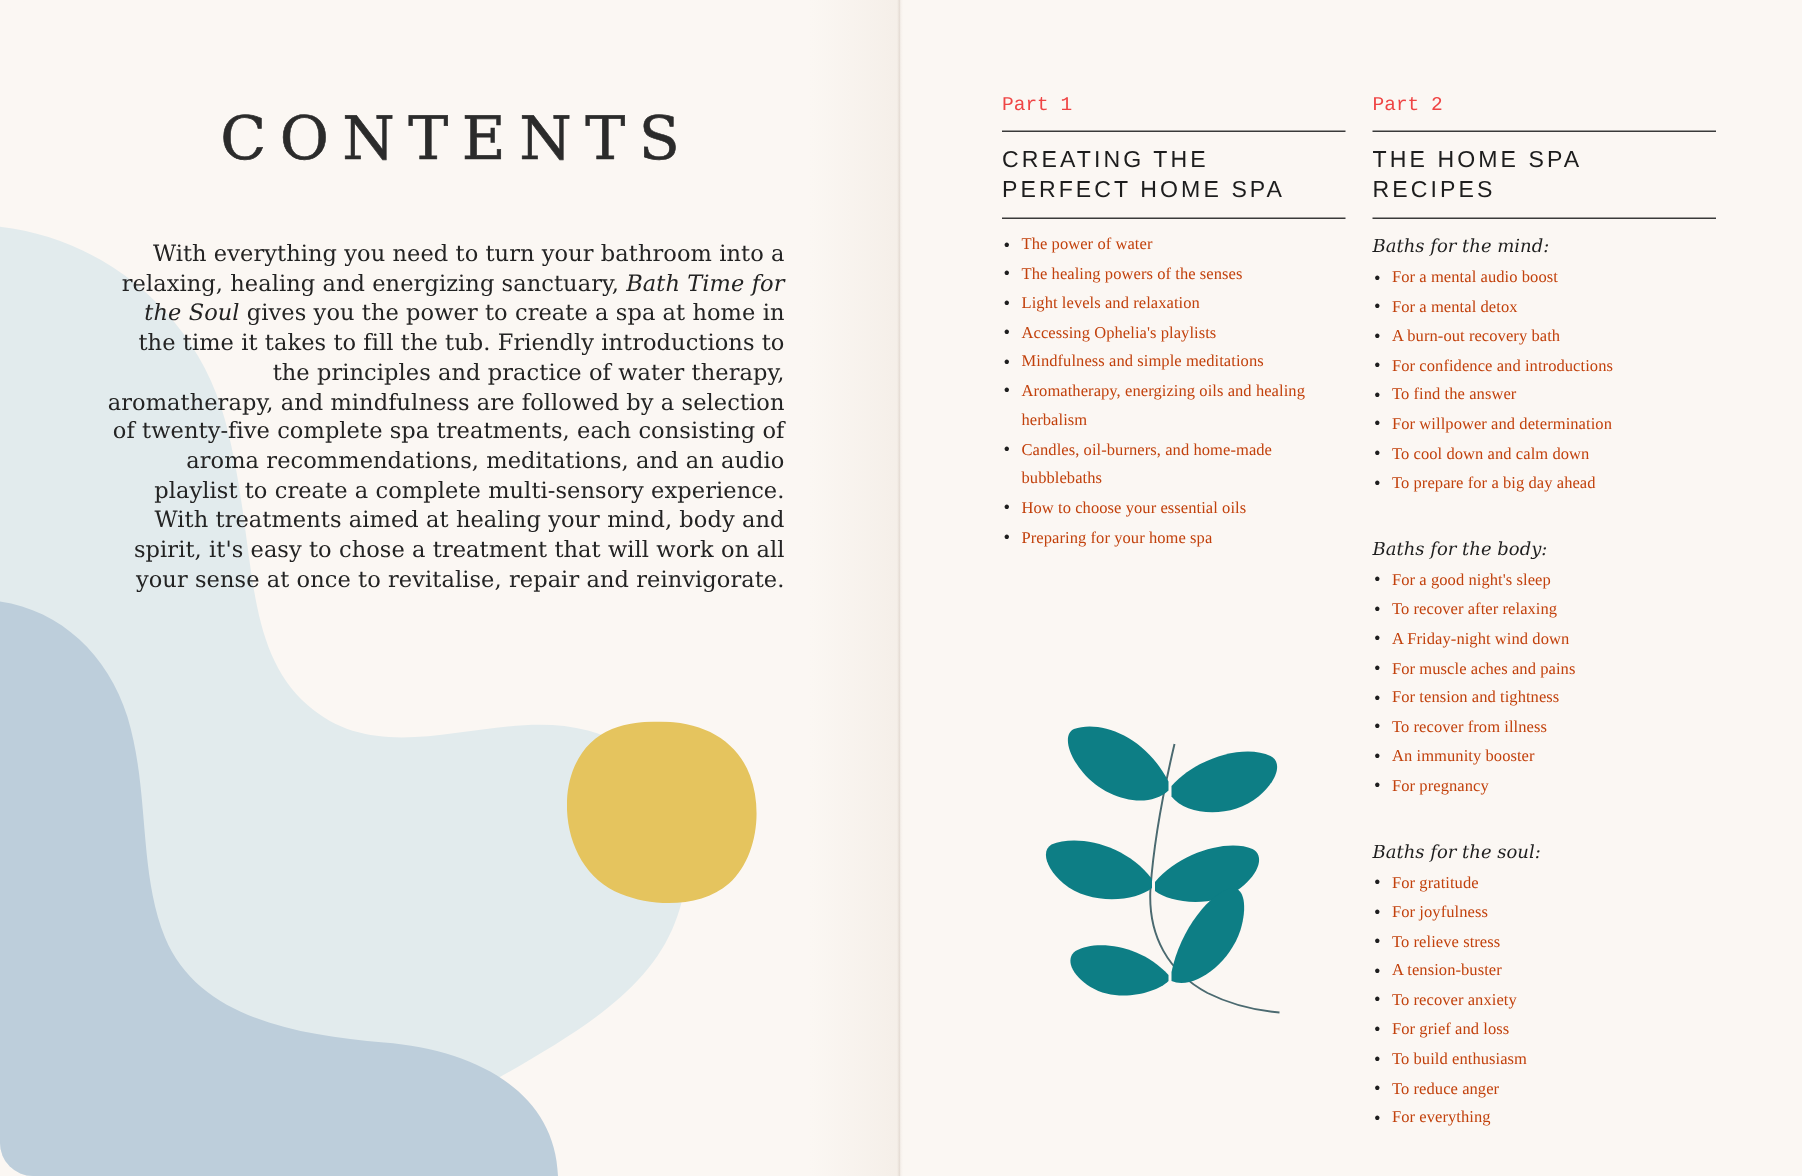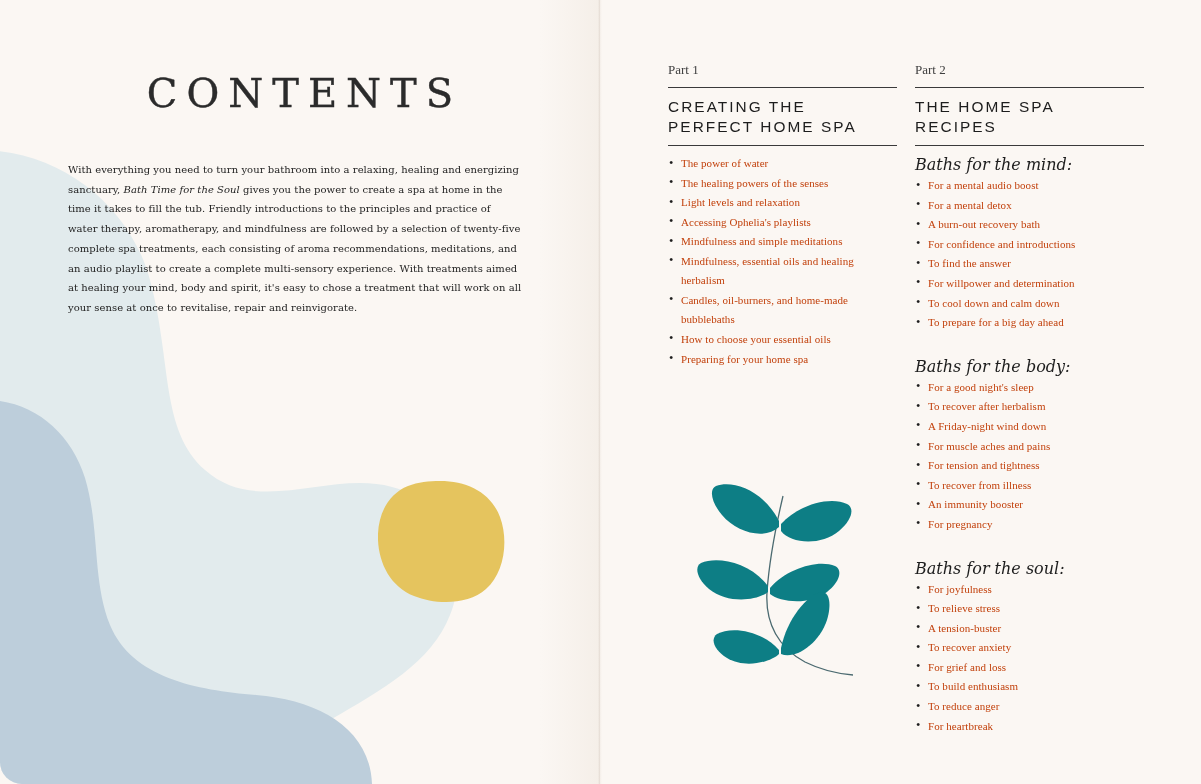--- a/index.html
+++ b/index.html
@@ -79,23 +79,23 @@
     color: #2b2b2b;
     -webkit-text-stroke: 0.4px #2b2b2b;
     text-indent: 9px;
   }
 
   .intro-copy {
     position: absolute;
     top: 160px;
     left: 68px;
     width: 455px;
-    text-align: left;
+    text-align: right;
     font-family: "DejaVu Serif", "Liberation Serif", serif;
-    font-size: 10px;
+    font-size: 15px;
     line-height: 19.7px;
     color: #232323;
     letter-spacing: 0.05px;
   }
   .intro-copy .bk-title {
     font-style: italic;
   }
 
   
   .right-page {
@@ -107,23 +107,23 @@
   }
 
   .toc-col {
     position: absolute;
     top: 62px;
   }
   .toc-col.col-1 { left: 68px;  width: 229px; }
   .toc-col.col-2 { left: 315px; width: 229px; }
 
   .part-label {
-    font-family: Liberation Serif, serif;
+    font-family: Liberation Mono, monospace;
     font-size: 13px;
-    color: #404040;
+    color: #ef4444;
     line-height: 16px;
     padding-bottom: 9px;
   }
 
   .rule {
     height: 0;
     border-top: 1.1px solid #3a3a3a;
     width: 100%;
   }
 
@@ -160,21 +160,21 @@
     left: 1px;
     top: -0.5px;
     font-size: 12.5px;
     line-height: 19.4px;
     color: #1e1e1e;
   }
 
   .group-title {
     font-family: "DejaVu Serif", "Liberation Serif", serif;
     font-style: italic;
-    font-size: 16px;
+    font-size: 12px;
     line-height: 19px;
     color: #1e1e1e;
     padding: 8px 0 1px 0;
   }
   .group-title.first { padding-top: 9px; }
   .group-block { margin-bottom: 0; }
   .group-block .toc-list { padding-top: 1px; }
   .group-spacer { height: 16px; }
 </style>
 </head>
@@ -231,21 +231,21 @@
       <div class="rule"></div>
       <div class="part-heading">CREATING THE
 PERFECT HOME SPA</div>
       <div class="rule"></div>
       <ul class="toc-list" id="list-p1">
           <li>The power of water</li>
           <li>The healing powers of the senses</li>
           <li>Light levels and relaxation</li>
           <li>Accessing Ophelia's playlists</li>
           <li>Mindfulness and simple meditations</li>
-          <li>Mindfulness, essential oils and healing herbalism</li>
+          <li>Aromatherapy, energizing oils and healing herbalism</li>
           <li>Candles, oil-burners, and home-made bubblebaths</li>
           <li>How to choose your essential oils</li>
           <li>Preparing for your home spa</li>
         </ul>
     </div>
 
     <div class="toc-col col-2">
       <div class="part-label">Part 2</div>
       <div class="rule"></div>
       <div class="part-heading">THE HOME SPA
@@ -263,41 +263,42 @@
               <li>For willpower and determination</li>
               <li>To cool down and calm down</li>
               <li>To prepare for a big day ahead</li>
             </ul>
           </div>
           <div class="group-spacer"></div>
           <div class="group-block">
             <div class="group-title">Baths for the body:</div>
             <ul class="toc-list">
               <li>For a good night's sleep</li>
-              <li>To recover after herbalism</li>
+              <li>To recover after relaxing</li>
               <li>A Friday-night wind down</li>
               <li>For muscle aches and pains</li>
               <li>For tension and tightness</li>
               <li>To recover from illness</li>
               <li>An immunity booster</li>
               <li>For pregnancy</li>
             </ul>
           </div>
           <div class="group-spacer"></div>
           <div class="group-block">
             <div class="group-title">Baths for the soul:</div>
             <ul class="toc-list">
+              <li>For gratitude</li>
               <li>For joyfulness</li>
               <li>To relieve stress</li>
               <li>A tension-buster</li>
               <li>To recover anxiety</li>
               <li>For grief and loss</li>
               <li>To build enthusiasm</li>
               <li>To reduce anger</li>
-              <li>For heartbreak</li>
+              <li>For everything</li>
             </ul>
           </div>
         </div>
     </div>
 
     <svg style="position:absolute; left:95px; top:482px;" width="175" height="205" viewBox="0 0 175 205">
 
       <path fill="none" stroke="#4b6a70" stroke-width="1.3" d="M 88 14
                C 80 48, 74 82, 72 110
                C 70 142, 84 166, 110 180

